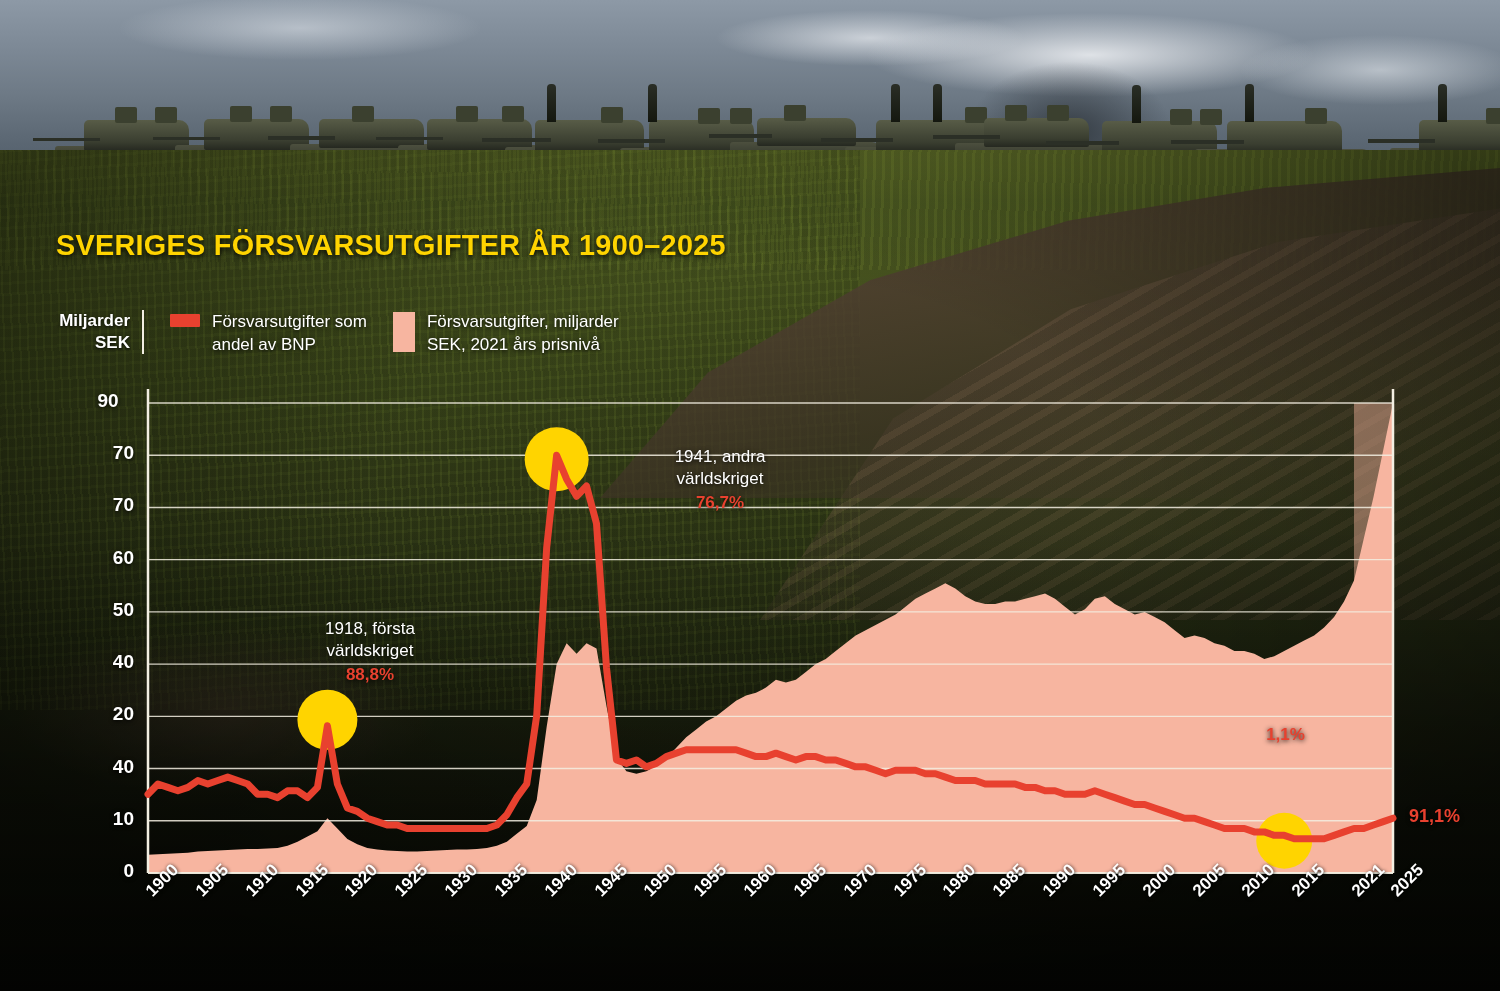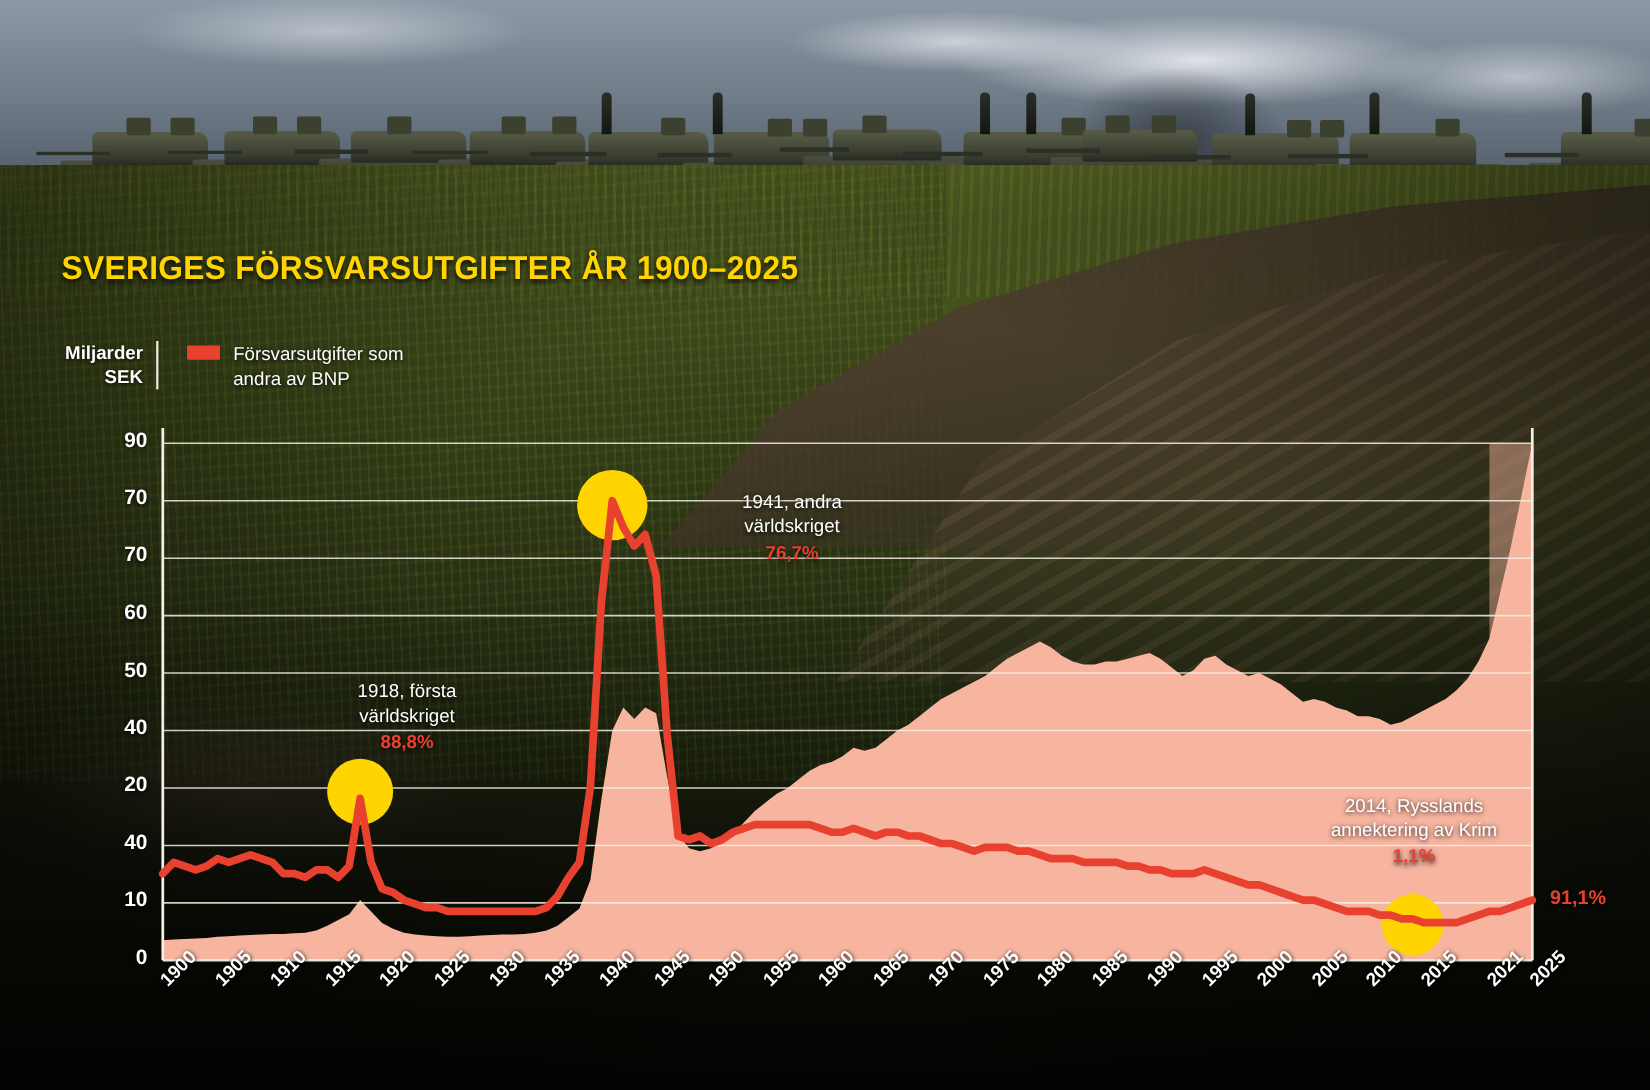--- a/index.html
+++ b/index.html
@@ -279,21 +279,26 @@
 </div>
 
 <div id="headline">SVERIGES FÖRSVARSUTGIFTER ÅR 1900–2025</div>
 
 <div id="legend">
   <div class="axis-unit">Miljarder
 SEK</div>
   <div class="legend-item">
     <span class="swatch-line"></span>
     <span class="legend-text">Försvarsutgifter som
-andra av BNP</span>
+andel av BNP</span>
+  </div>
+  <div class="legend-item">
+    <span class="swatch-area"></span>
+    <span class="legend-text">Försvarsutgifter, miljarder
+SEK, 2021 års prisnivå</span>
   </div>
 </div>
 
 <div id="chart">
     <svg width="1500" height="991" style="position: absolute; left: 0px; top: 0px;">
       <rect x="1354" y="403" width="39" height="470" fill="#F7B5A0" fill-opacity="0.45"></rect>
       <path d="M 148 873 L 148.00 854.72 L 157.97 854.20 L 167.93 853.68 L 177.90 853.16 L 187.87 852.63 L 197.83 851.59 L 207.80 851.07 L 217.77 850.54 L 227.74 850.02 L 237.70 849.50 L 247.67 848.98 L 257.64 848.98 L 267.60 848.46 L 277.57 847.93 L 287.54 845.84 L 297.50 841.67 L 307.47 836.44 L 317.44 831.22 L 327.40 818.17 L 337.37 828.61 L 347.34 839.06 L 357.31 844.28 L 367.27 847.93 L 377.24 849.50 L 387.21 850.54 L 397.17 851.07 L 407.14 851.59 L 417.11 851.59 L 427.07 851.07 L 437.04 850.54 L 447.01 850.02 L 456.98 849.50 L 466.94 849.50 L 476.91 848.98 L 486.88 847.93 L 496.84 845.84 L 506.81 841.67 L 516.78 833.83 L 526.74 826.00 L 536.71 799.89 L 546.68 726.78 L 556.64 664.11 L 566.61 643.22 L 576.58 653.67 L 586.55 643.22 L 596.51 648.44 L 606.48 705.89 L 616.45 758.11 L 626.41 771.17 L 636.38 773.78 L 646.35 771.17 L 656.31 765.94 L 666.28 758.11 L 676.25 747.67 L 686.21 737.22 L 696.18 729.39 L 706.15 721.56 L 716.12 716.33 L 726.08 708.50 L 736.05 700.67 L 746.02 695.44 L 755.98 692.83 L 765.95 687.61 L 775.92 679.78 L 785.88 682.39 L 795.85 679.78 L 805.82 671.94 L 815.79 664.11 L 825.75 658.89 L 835.72 651.06 L 845.69 643.22 L 855.65 635.39 L 865.62 630.17 L 875.59 624.94 L 885.55 619.72 L 895.52 614.50 L 905.49 606.67 L 915.45 598.83 L 925.42 593.61 L 935.39 588.39 L 945.36 583.17 L 955.32 588.39 L 965.29 596.22 L 975.26 601.44 L 985.22 604.06 L 995.19 604.06 L 1005.16 601.44 L 1015.12 601.44 L 1025.09 598.83 L 1035.06 596.22 L 1045.02 593.61 L 1054.99 598.83 L 1064.96 606.67 L 1074.93 614.50 L 1084.89 609.28 L 1094.86 598.83 L 1104.83 596.22 L 1114.79 604.06 L 1124.76 609.28 L 1134.73 614.50 L 1144.69 611.89 L 1154.66 617.11 L 1164.63 622.33 L 1174.60 630.17 L 1184.56 638.00 L 1194.53 635.39 L 1204.50 638.00 L 1214.46 643.22 L 1224.43 645.83 L 1234.40 651.06 L 1244.36 651.06 L 1254.33 653.67 L 1264.30 658.89 L 1274.26 656.28 L 1284.23 651.06 L 1294.20 645.83 L 1304.17 640.61 L 1314.13 635.39 L 1324.10 627.56 L 1334.07 617.11 L 1344.03 601.44 L 1354.00 580.56 L 1363.75 538.78 L 1373.50 497.00 L 1383.25 450.00 L 1393.00 403.00 L 1393 873 Z" fill="#F7B5A0"></path>
       <line x1="148" x2="1393" y1="873" y2="873" stroke="#f3efe2" stroke-width="2" stroke-opacity="0.95"></line>
       <line x1="148" x2="1393" y1="820.7777777777778" y2="820.7777777777778" stroke="#f3efe2" stroke-width="1.4" stroke-opacity="0.85"></line>
       <line x1="148" x2="1393" y1="768.5555555555555" y2="768.5555555555555" stroke="#f3efe2" stroke-width="1.4" stroke-opacity="0.85"></line>
@@ -313,21 +318,21 @@
     </svg>
     <div class="ylabel" style="left: 82px; top: 860px;">0</div>
     <div class="ylabel" style="left: 82px; top: 807.778px;">10</div>
     <div class="ylabel" style="left: 82px; top: 755.556px;">40</div>
     <div class="ylabel" style="left: 82px; top: 703.333px;">20</div>
     <div class="ylabel" style="left: 82px; top: 651.111px;">40</div>
     <div class="ylabel" style="left: 82px; top: 598.889px;">50</div>
     <div class="ylabel" style="left: 82px; top: 546.667px;">60</div>
     <div class="ylabel" style="left: 82px; top: 494.444px;">70</div>
     <div class="ylabel" style="left: 82px; top: 442.222px;">70</div>
-    <div class="ylabel" style="left: 82px; top: 390px;">90</div>
+    <div class="ylabel" style="left: 82px; top: 390px; text-align: center;">90</div>
     <div class="xlabel" style="left: 142px; top: 887px;">1900</div>
     <div class="xlabel" style="left: 191.835px; top: 887px;">1905</div>
     <div class="xlabel" style="left: 241.669px; top: 887px;">1910</div>
     <div class="xlabel" style="left: 291.504px; top: 887px;">1915</div>
     <div class="xlabel" style="left: 341.339px; top: 887px;">1920</div>
     <div class="xlabel" style="left: 391.174px; top: 887px;">1925</div>
     <div class="xlabel" style="left: 441.008px; top: 887px;">1930</div>
     <div class="xlabel" style="left: 490.843px; top: 887px;">1935</div>
     <div class="xlabel" style="left: 540.678px; top: 887px;">1940</div>
     <div class="xlabel" style="left: 590.512px; top: 887px;">1945</div>
@@ -344,16 +349,15 @@
     <div class="xlabel" style="left: 1138.69px; top: 887px;">2000</div>
     <div class="xlabel" style="left: 1188.53px; top: 887px;">2005</div>
     <div class="xlabel" style="left: 1238.36px; top: 887px;">2010</div>
     <div class="xlabel" style="left: 1288.2px; top: 887px;">2015</div>
     <div class="xlabel" style="left: 1348px; top: 887px;">2021</div>
     <div class="xlabel" style="left: 1387px; top: 887px;">2025</div>
     <div class="ann" style="left: 270px; top: 618px; width: 200px;"><span>1918, första
 världskriget</span><span class="pct">88,8%</span></div>
     <div class="ann" style="left: 620px; top: 422px; width: 200px; margin-top: 24px;"><span>1941, andra
 världskriget</span><span class="pct">76,7%</span></div>
-    <div class="ann" style="left: 1168px; top: 722px; width: 235px;"><span>2014, Rysslands
-annektering av Krim</span><span class="pct">1,1%</span></div>
+    <div class="ann" style="left: 1168px; top: 722px; width: 235px;"><span class="pct">1,1%</span></div>
     <div class="endlabel" style="left: 1409px; top: 806.209px;">91,1%</div>
   </div>
 
 </body></html>

